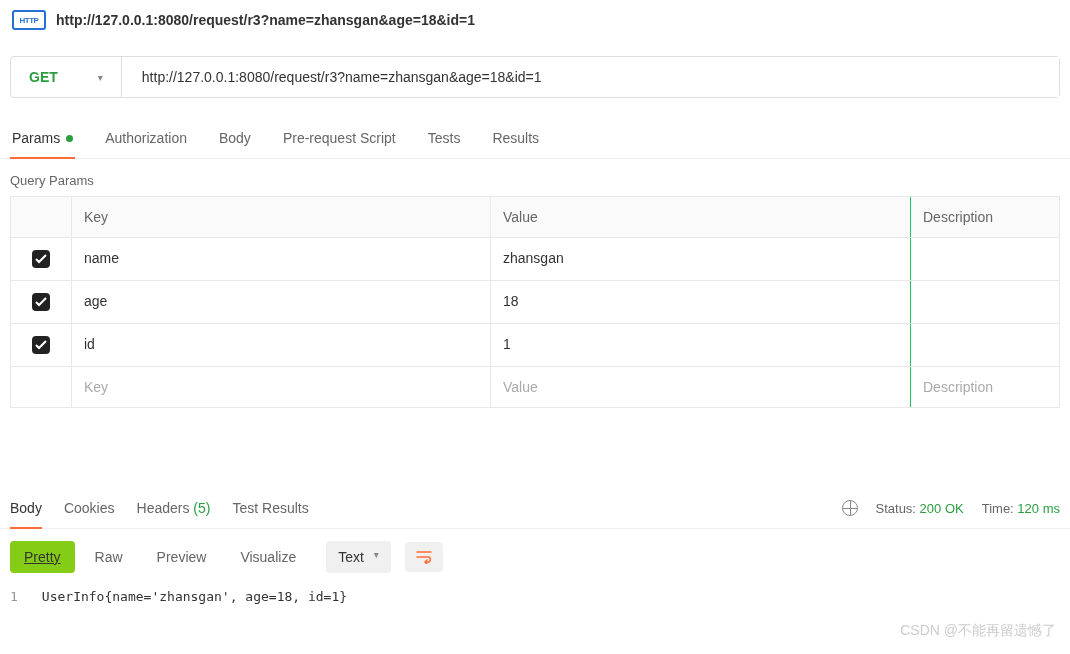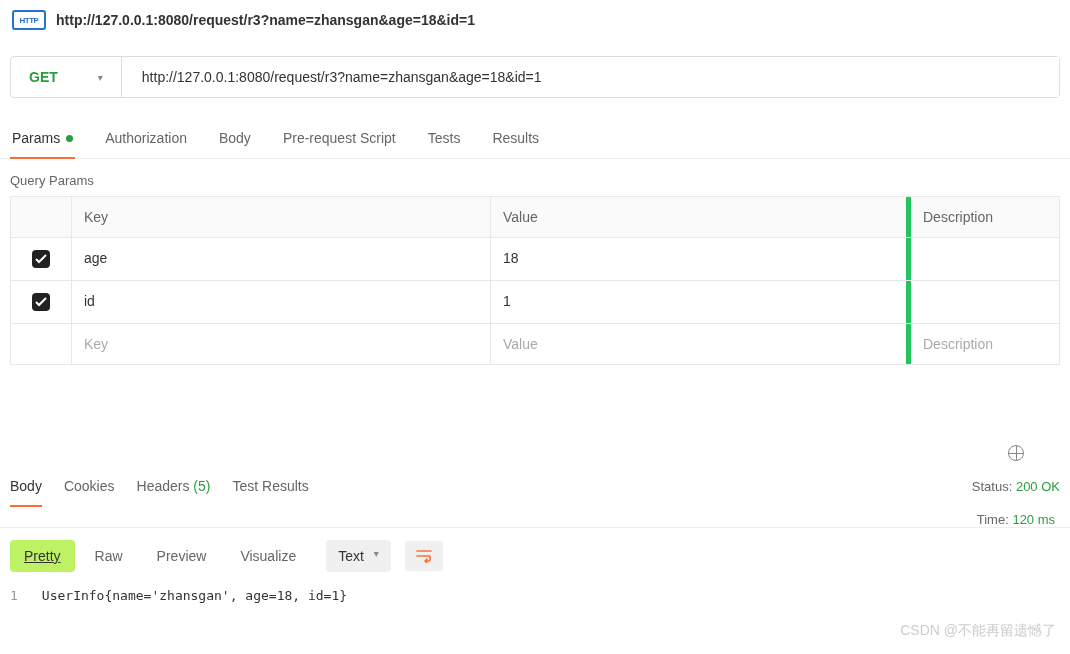--- a/index.html
+++ b/index.html
@@ -22,42 +22,42 @@
     .dot { display: inline-block; width: 7px; height: 7px; background: #2a9e3f; border-radius: 50%; margin-left: 6px; vertical-align: middle; position: relative; top: -1px; }
     .count { color: #2a9e3f; }
     
     .section-label { padding: 14px 10px 8px; color: #666; font-size: 13px; }
     
     .params-table { border: 1px solid #e8e8e8; border-bottom: none; margin: 0 10px; }
     .params-header { display: flex; background: #fafafa; border-bottom: 1px solid #e8e8e8; }
     .params-row { display: flex; border-bottom: 1px solid #e8e8e8; }
     .col-check { width: 60px; display: flex; align-items: center; justify-content: center; padding: 12px 0; }
     .col-key { flex: 0 0 420px; padding: 12px 12px; border-left: 1px solid #e8e8e8; border-right: 1px solid #e8e8e8; color: #333; }
-    .col-value { flex: 0 0 420px; padding: 12px 12px; border-right: 5px solid #22c55e; color: #333; }
+    .col-value { flex: 0 0 420px; padding: 12px 12px; border-right: 1px solid #22c55e; color: #333; }
     .col-desc { flex: 1; padding: 12px 12px; color: #333; }
     .params-header .col-key, .params-header .col-value, .params-header .col-desc { font-weight: 500; color: #666; }
     .placeholder { color: #aaa; }
     
     .checkbox { width: 18px; height: 18px; border-radius: 4px; background: #222; display: flex; align-items: center; justify-content: center; }
     .checkbox svg { width: 12px; height: 10px; }
     
     .response-tabs-row { display: flex; align-items: center; justify-content: space-between; padding: 0 10px; border-bottom: 1px solid #eee; margin-top: 80px; }
     .response-tabs { display: flex; gap: 22px; }
     .response-tab { padding: 12px 0; color: #666; cursor: pointer; position: relative; font-size: 14px; }
     .response-tab.active { color: #333; }
     .response-tab.active::after { content: ""; position: absolute; left: 0; right: 0; bottom: -1px; height: 2px; background: #ff6c37; }
-    .response-meta { display: flex; align-items: center; gap: 18px; font-size: 13px; color: #666; flex-direction: column; }
+    .response-meta { display: flex; align-items: center; gap: 18px; font-size: 13px; color: #666; }
     .globe-icon { width: 16px; height: 16px; border: 1.5px solid #888; border-radius: 50%; position: relative; }
     .globe-icon::before { content: ""; position: absolute; left: 50%; top: 0; bottom: 0; border-left: 1.2px solid #888; }
     .globe-icon::after { content: ""; position: absolute; top: 50%; left: 0; right: 0; border-top: 1.2px solid #888; }
     .meta-green { color: #2a9e3f; }
     
     .body-toolbar { display: flex; align-items: center; gap: 6px; padding: 12px 10px; }
     .tool-item { padding: 8px 14px; border-radius: 4px; color: #666; cursor: pointer; font-size: 14px; }
-    .tool-item.active { background: #bef264; color: #333; text-decoration: underline; }
+    .tool-item.active { background: #84cc16; color: #333; text-decoration: underline; }
     .format-select { display: flex; align-items: flex-start; gap: 10px; background: #f0f0f0; padding: 8px 12px; border-radius: 4px; color: #333; cursor: pointer; margin-left: 10px; }
     .wrap-icon { margin-left: 8px; padding: 8px 10px; background: #f0f0f0; border-radius: 4px; display: flex; align-items: center; justify-content: center; }
     .wrap-icon svg { width: 18px; height: 14px; }
     
     .code-area { display: flex; padding: 4px 10px 14px; font-family: "Menlo", "Consolas", monospace; font-size: 13px; }
     .line-num { color: #999; padding-right: 24px; text-align: right; min-width: 28px; }
     .code-text { color: #333; }
     
     .watermark { position: fixed; right: 14px; bottom: 14px; color: #ccc; font-size: 14px; pointer-events: none; }
   </style>
@@ -91,20 +91,32 @@
 <div class="section-label">Query Params</div>
 
 <div class="params-table">
   <div class="params-header">
     <div class="col-check"></div>
     <div class="col-key">Key</div>
     <div class="col-value">Value</div>
     <div class="col-desc">Description</div>
   </div>
 
+  <div class="params-row">
+    <div class="col-check">
+      <span class="checkbox">
+          <svg viewBox="0 0 12 10">
+            <path d="M1 5 L4 8 L11 1" stroke="#fff" stroke-width="2" fill="none"></path>
+          </svg>
+        </span>
+    </div>
+    <div class="col-key">name</div>
+    <div class="col-value">zhansgan</div>
+    <div class="col-desc"></div>
+  </div>
 
   <div class="params-row">
     <div class="col-check">
       <span class="checkbox">
           <svg viewBox="0 0 12 10">
             <path d="M1 5 L4 8 L11 1" stroke="#fff" stroke-width="2" fill="none"></path>
           </svg>
         </span>
     </div>
     <div class="col-key">age</div>

